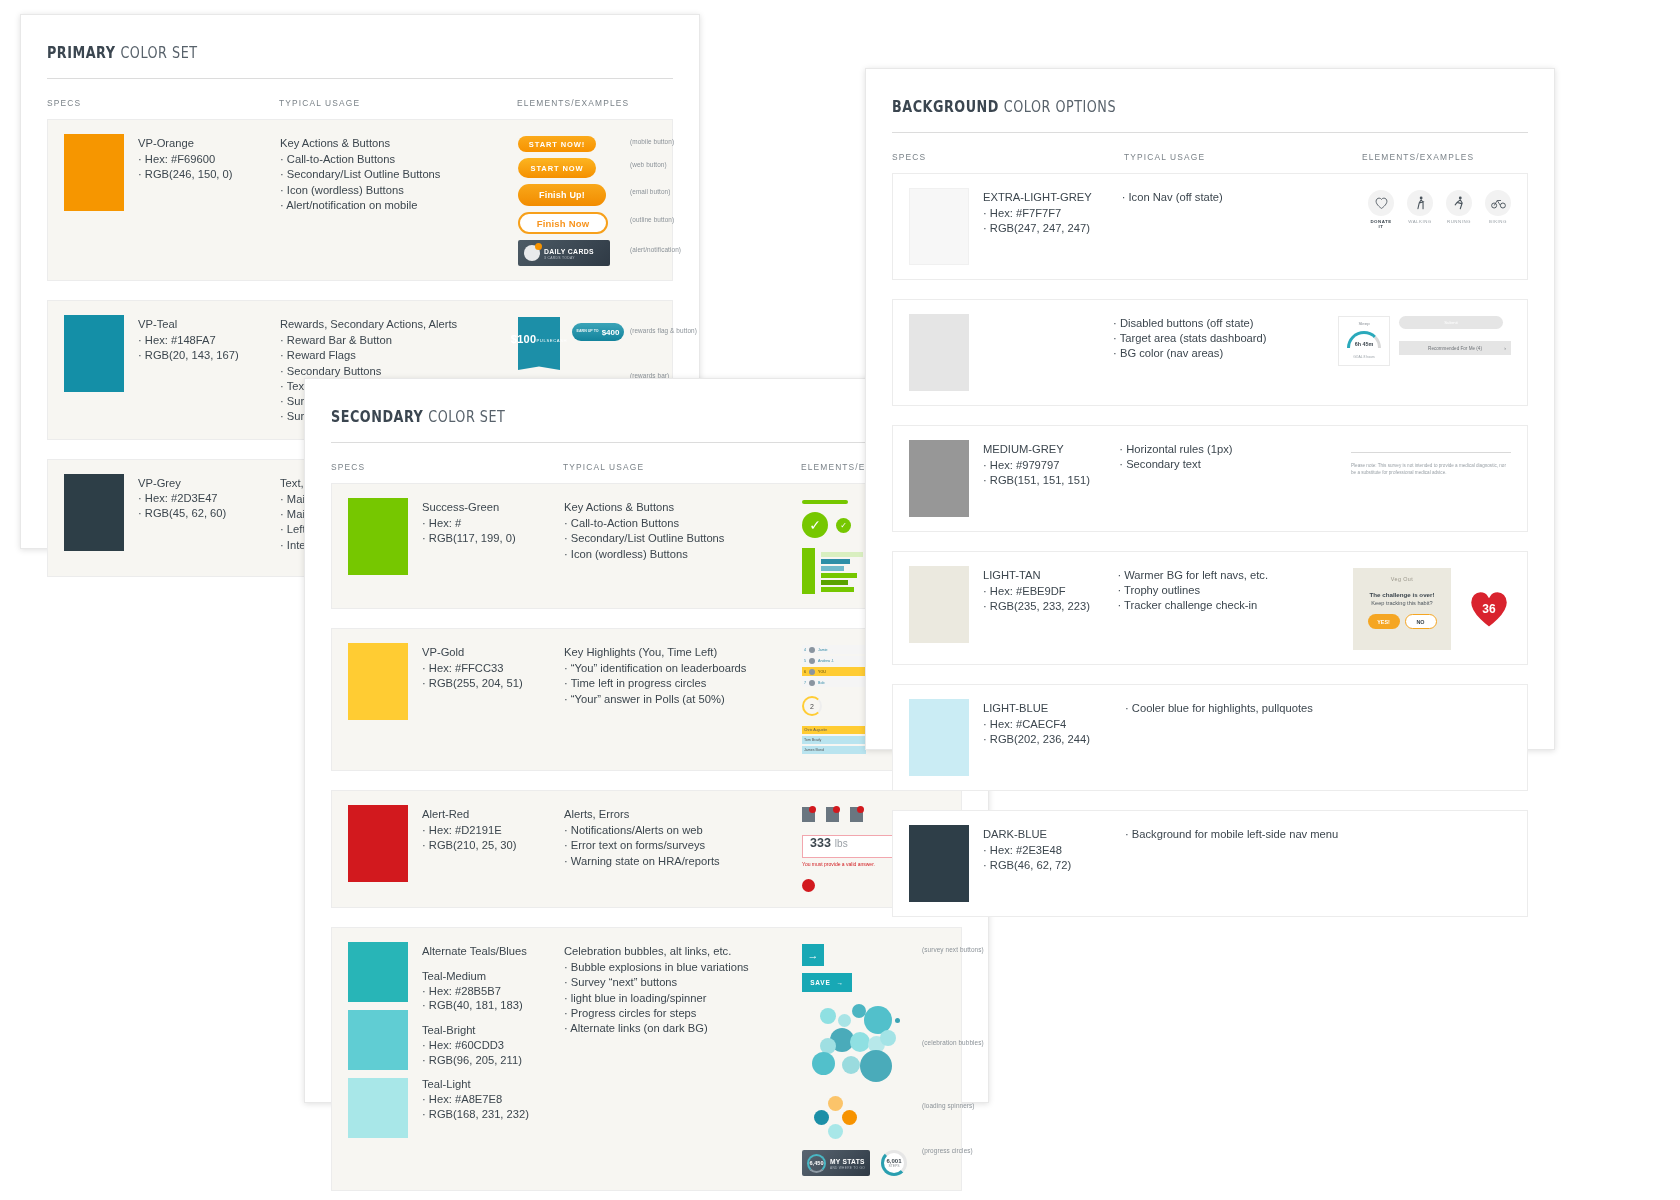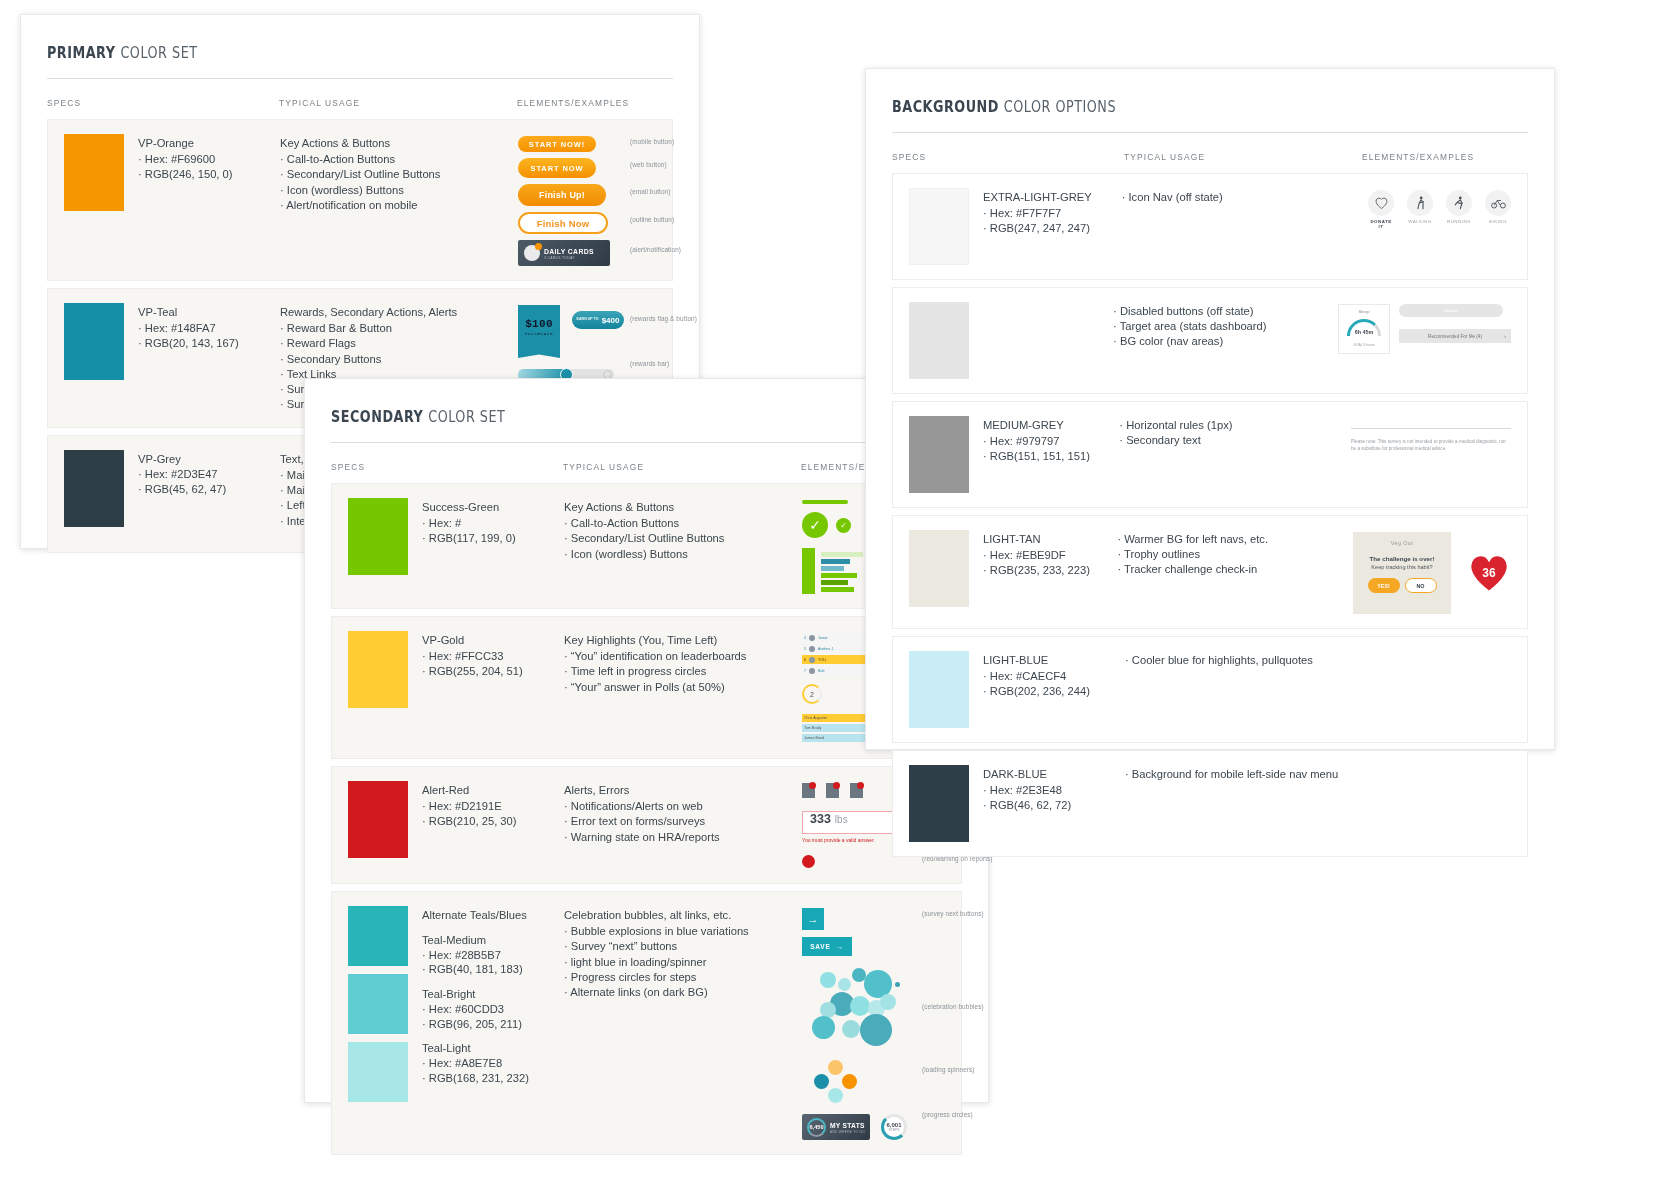--- a/index.html
+++ b/index.html
@@ -40,21 +40,21 @@
   }
   .c-specs { width:232px; }
   .c-usage { width:238px; }
   .c-elems { flex:1; }
 
   .row {
     display:flex;
     border:1px solid #ececec;
     background:#f7f6f2;
     padding:14px 16px;
-    margin-bottom:7px;
+    margin-bottom:19px;
     min-height:104px;
   }
   .row.white { background:#ffffff; }
   .swatch-col { width:216px; display:flex; gap:14px; }
   .swatches { display:flex; flex-direction:column; gap:8px; }
   .sw { width:60px; height:60px; flex:0 0 auto; }
   .sw.tall { height:77px; }
   .spec-text { font-size:11.2px; line-height:1.32; color:#3c464e; padding-top:2px; }
   .spec-name { margin-bottom:1px; }
   .spec-sub { margin-top:10px; }
@@ -87,22 +87,22 @@
   }
   .alert-card .bubble { width:16px; height:16px; border-radius:50%; background:#e9eaec; }
   .alert-card .dot { position:absolute; left:17px; top:3px; width:7px; height:7px;
                      border-radius:50%; background:#f79300; }
   .alert-card .txt { color:#fff; font-size:7.6px; font-weight:700; letter-spacing:.4px;
                      transform:scaleX(.9); transform-origin:left; }
   .alert-card .sub { font-size:3.4px; color:#b9bfc6; letter-spacing:.3px; }
 
   
   .flag { width:42px; position:relative; }
-  .flag .body { background:#1c8fa8; height:44px; color:#0f172a;
-    display:flex; flex-direction:column; align-items:center; justify-content:center;font-family:Liberation Mono, monospace; }
+  .flag .body { background:#1c8fa8; height:44px; color:#ffffff;
+    display:flex; flex-direction:row; align-items:center; justify-content:center; }
   .flag .amt { font-size:11px; font-weight:700; letter-spacing:.3px; }
   .flag .lbl { font-size:4.2px; letter-spacing:.6px; margin-top:2px; }
   .flag .notch { height:9px;
     background:#1c8fa8;
     clip-path:polygon(0 0,100% 0,100% 100%,50% 62%,0 100%); }
   .pill {
     width:52px; height:18px; border-radius:20px;
     background:linear-gradient(#3ba4b8,#13839c); color:#fff;
     display:flex; align-items:center; justify-content:center; gap:3px;
     font-size:8px; font-weight:700;
@@ -303,21 +303,21 @@
       <div class="cap" style="left:112px;top:82px">(secondary/control buttons)</div>
     </div>
   </div>
 
   <div class="row" style="min-height:118px">
     <div class="swatch-col">
       <div class="sw tall" style="background:#2D3E47"></div>
       <div class="spec-text">
         <div class="spec-name">VP-Grey</div>
         <div>· Hex: #2D3E47</div>
-        <div>· RGB(45, 62, 47)</div>
+        <div>· RGB(45, 62, 60)</div>
       </div>
     </div>
     <div class="usage-col">
       <div class="head">Text, UI Icons</div>
       <div>· Main text</div>
       <div>· Main Nav</div>
       <div>· Left Nav</div>
       <div>· Interface</div>
     </div>
     <div class="elem-col"></div>

